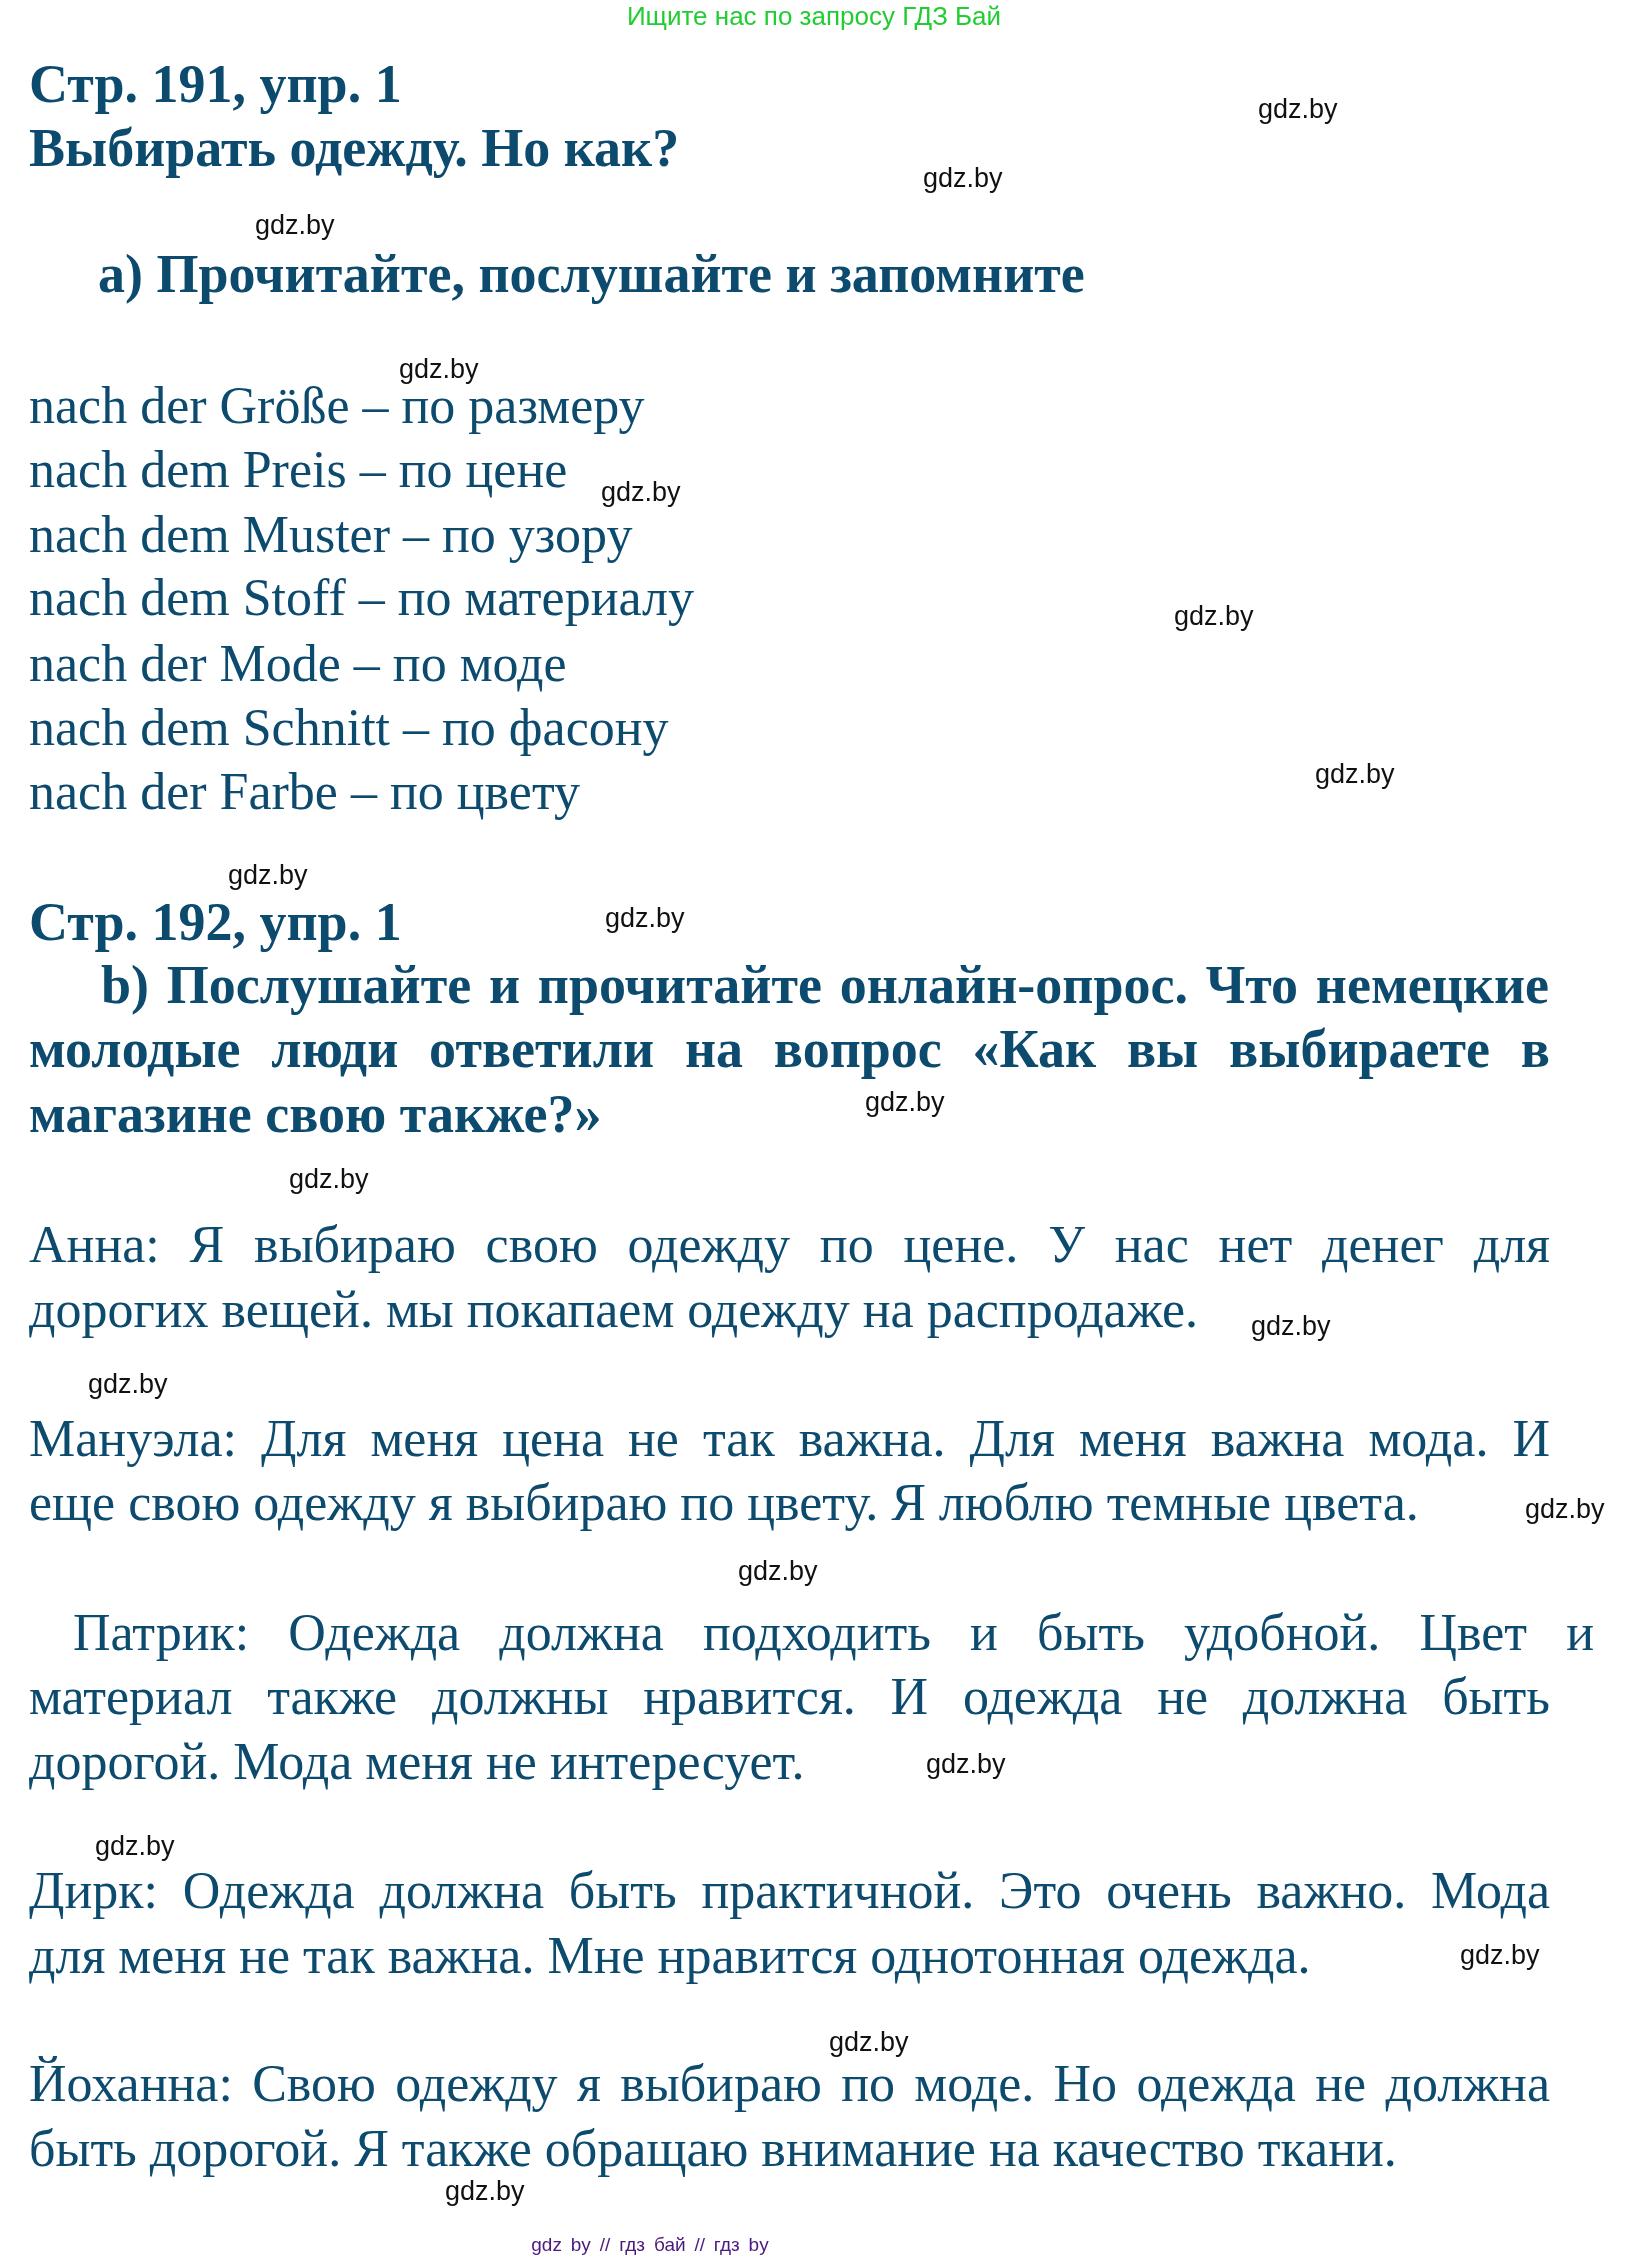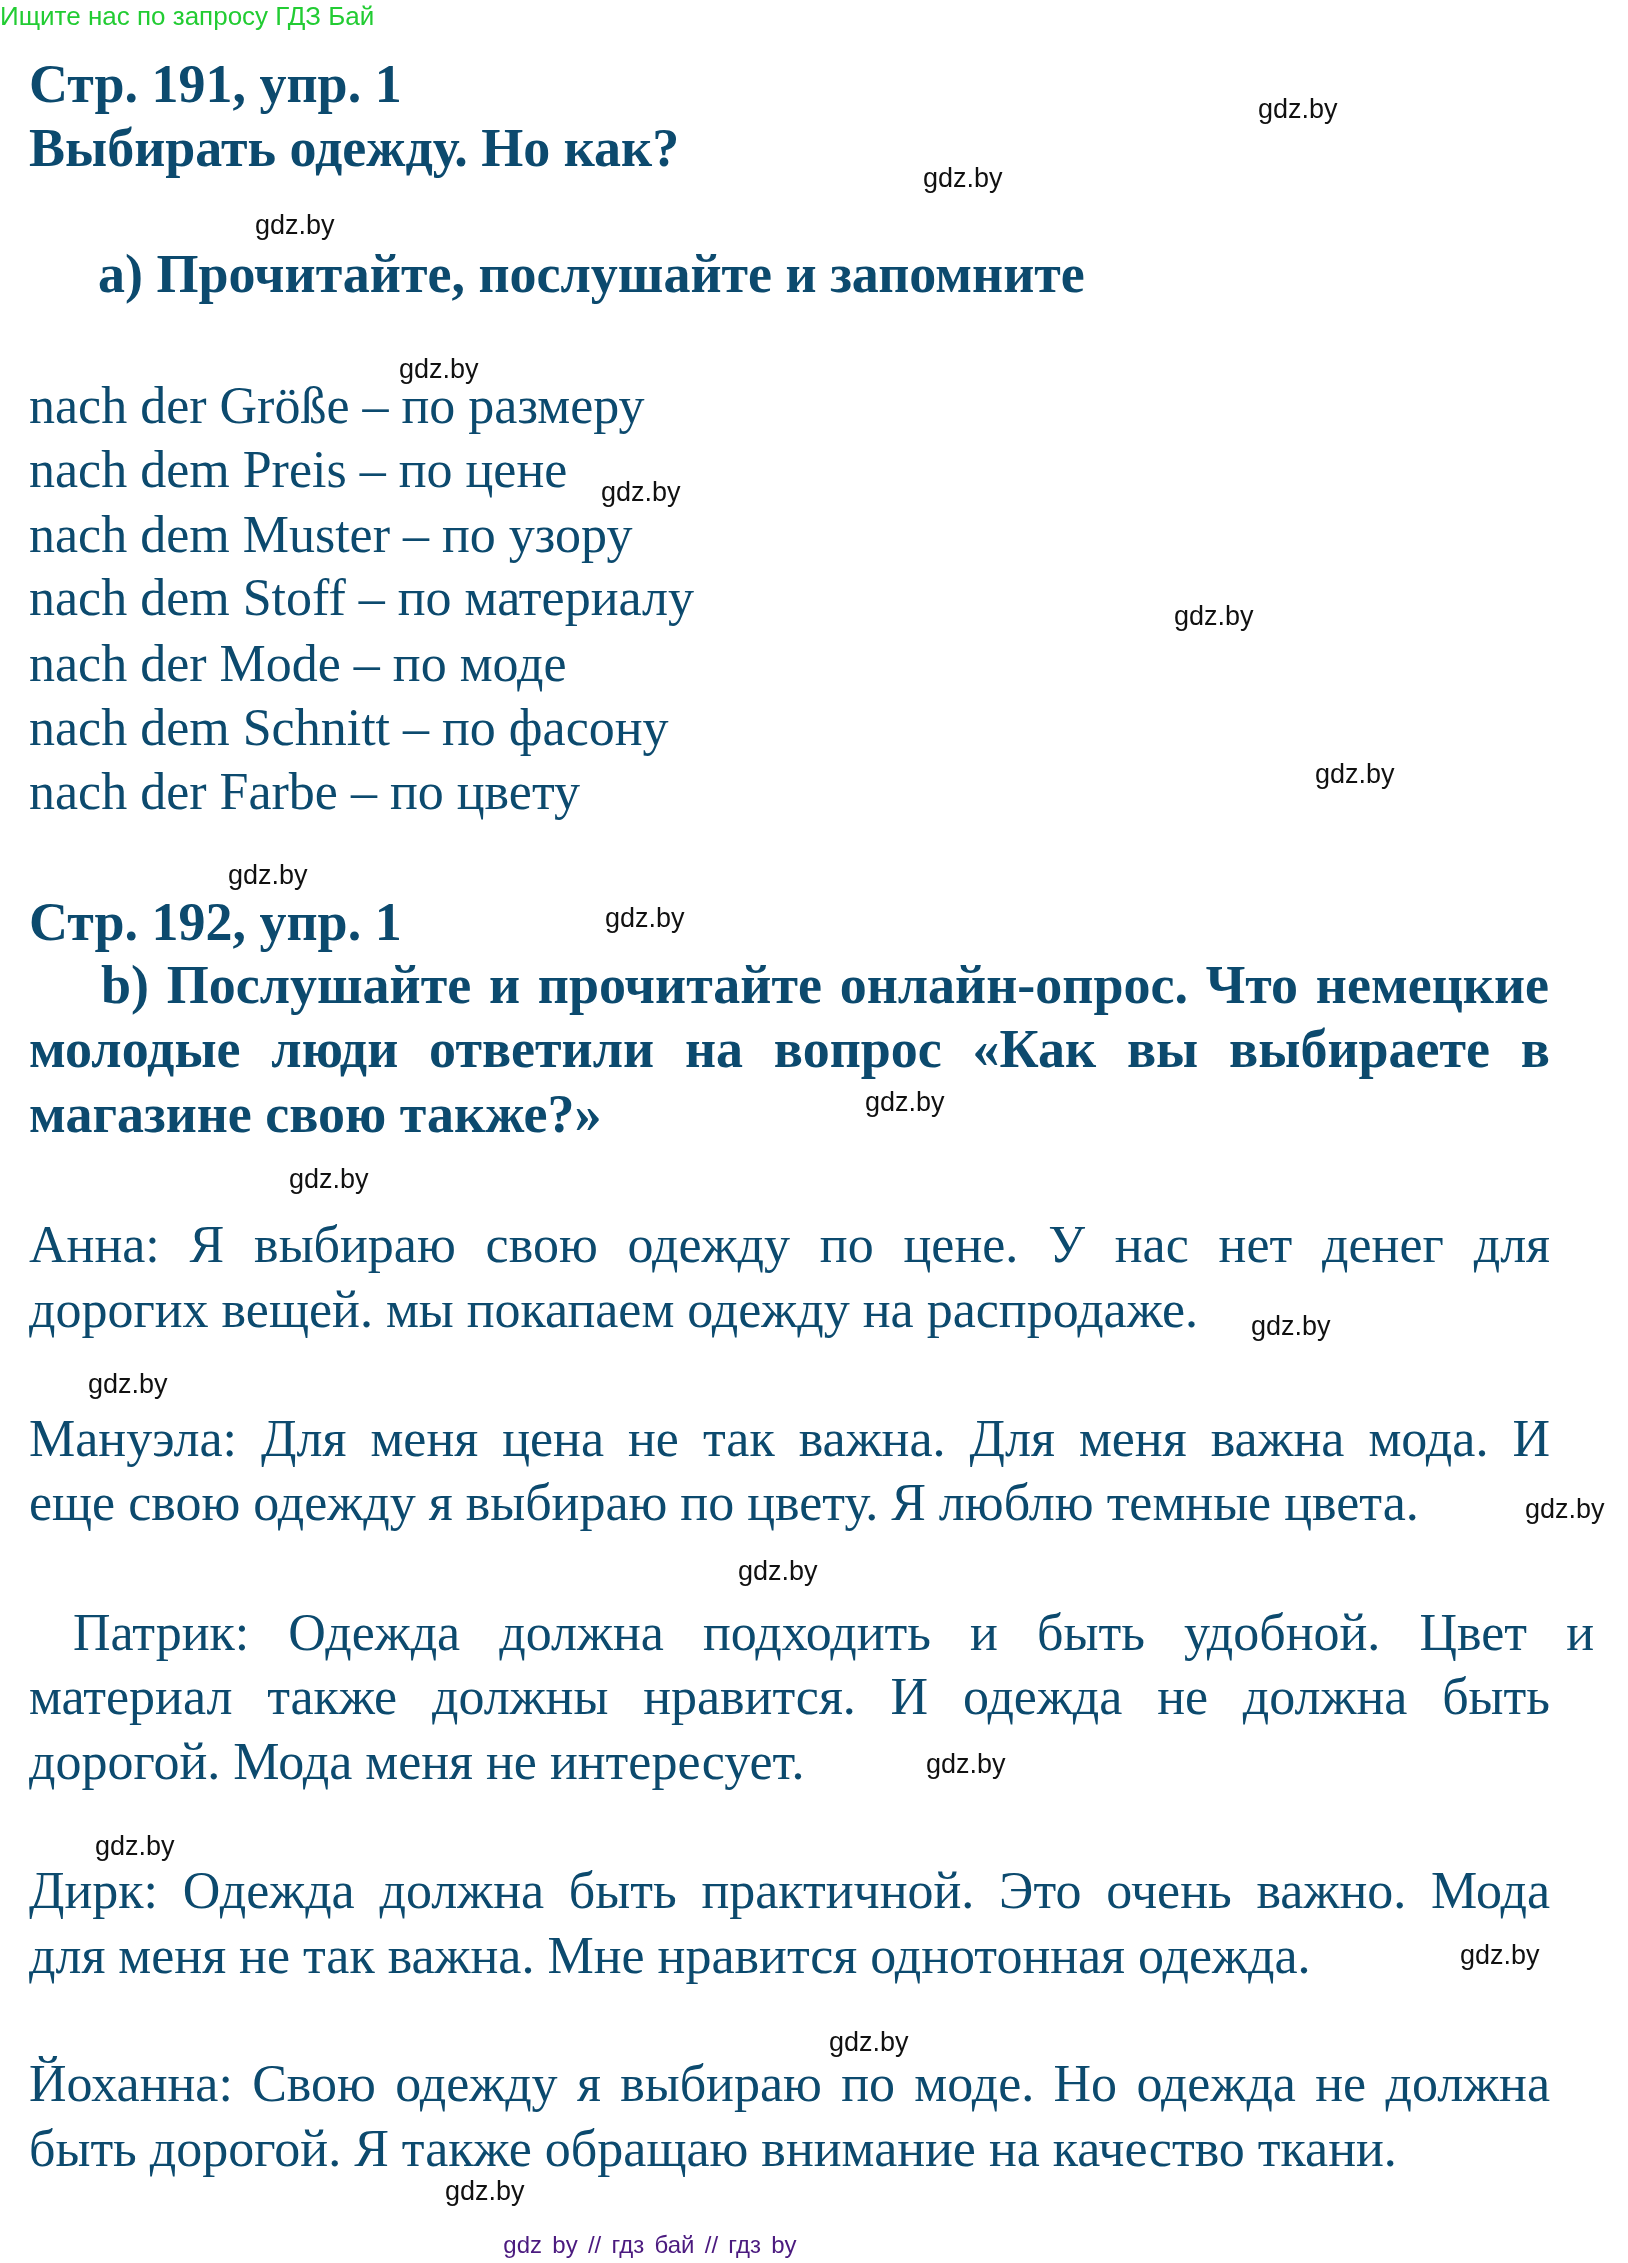--- a/index.html
+++ b/index.html
@@ -1,26 +1,26 @@
 <!DOCTYPE html>
 <html style="font-size:14.5px"><head>
 <meta charset="utf-8">
 <style>
   html, body { margin: 0; padding: 0; background: #ffffff; }
   body { width: 1628px; height: 2263px; position: relative; overflow: hidden; }
   .page { position: absolute; left: 0; top: 0; width: 1628px; height: 2263px; background: #ffffff; }
   .banner {
     position: absolute; left: 0; top: 0; width: 1628px; height: 33px;
-    font-family: "Liberation Sans", sans-serif;
+    text-align: center; font-family: "Liberation Sans", sans-serif;
     font-size: 26px; line-height: 33px; color: #22cc33; text-decoration: none;
   }
   .footer {
     position: absolute; left: 0; top: 2227px; width: 1300px; height: 36px;
     text-align: center; font-family: "Liberation Sans", sans-serif;
-    font-size: 24px; line-height: 36px; color: #4b1a7f; word-spacing: 3.6px;
+    font-size: 19px; line-height: 36px; color: #4b1a7f; word-spacing: 3.6px;
   }
   .ln {
     position: absolute; left: 29px; width: 1521px; white-space: nowrap;
     font-family: "Liberation Serif", serif; color: #0c4a6e;
     font-size: 52px; line-height: 65px; height: 65px;
   }
   .bold { font-weight: bold; }
   .h { font-size: 54px; }
   .just { text-align: justify; text-align-last: justify; white-space: normal; }
   .wm {

